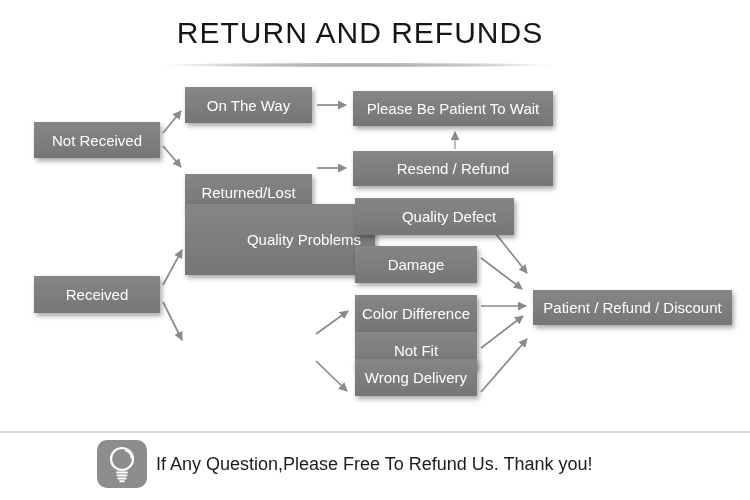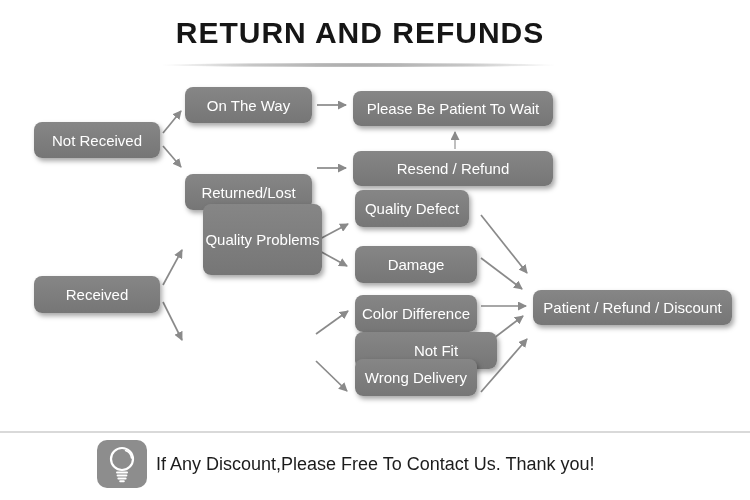--- a/index.html
+++ b/index.html
@@ -3,46 +3,46 @@
 <meta charset="utf-8">
 <style>
   html,body{margin:0;padding:0;background:#ffffff;}
   #stage{
     position:relative;width:750px;height:500px;background:#ffffff;overflow:hidden;
     font-family:"Liberation Sans","DejaVu Sans",sans-serif;
   }
   
   .title{
     position:absolute;left:0;top:16px;width:720px;text-align:center;
-    font-size:30px;font-weight:700;letter-spacing:1px;color:#161616;
+    font-size:30px;font-weight:400;letter-spacing:1px;color:#161616;
   }
   .title-divider{
     position:absolute;left:160px;top:63px;width:397px;height:4px;border-radius:50%;
     background:radial-gradient(ellipse 50% 100% at 50% 50%, #a8a8a8 0%, #c6c6c6 55%, rgba(255,255,255,0) 100%);
     filter:blur(0.6px);
   }
   
   .node{
     position:absolute;display:flex;align-items:center;justify-content:center;
     background:linear-gradient(180deg,#868686,#767676);
-    color:#ffffff;font-size:15px;border-radius:8px;text-align:center;
+    color:#ffffff;font-size:15px;border-radius:0;text-align:center;
     box-shadow:2px 3px 5px rgba(0,0,0,0.35);
   }
   .n-not-received          {left:34px;  top:122px; width:126px; height:36px;}
   .n-on-the-way            {left:185px; top:87px;  width:127px; height:36px;}
   .n-returned-lost         {left:185px; top:150px; width:127px; height:36px;margin-top:24px;}
   .n-please-wait           {left:353px; top:91px;  width:200px; height:35px;}
   .n-resend-refund         {left:353px; top:151px; width:200px; height:35px;}
   .n-received              {left:34px;  top:276px; width:126px; height:37px;}
-  .n-quality-problems      {left:203px; top:204px; width:119px; height:71px;}
+  .n-quality-problems      {left:185px; top:204px; width:142px; height:71px;padding-left:48px;}
   .n-other-problems        {left:187px; top:312px; width:125px; height:71px;}
-  .n-quality-defect        {left:355px; top:190px; width:114px; height:37px;}
+  .n-quality-defect        {left:355px; top:198px; width:130px; height:37px;padding-left:29px;}
   .n-damage                {left:355px; top:246px; width:122px; height:37px;}
   .n-color-difference      {left:355px; top:295px; width:122px; height:37px;}
-  .n-not-fit               {left:355px; top:332px; width:122px; height:37px;padding-left:20px;}
+  .n-not-fit               {left:355px; top:332px; width:122px; height:37px;}
   .n-wrong-delivery        {left:355px; top:359px; width:122px; height:37px;}
   .n-resend-refund-discount{left:533px; top:290px; width:199px; height:35px;}
   
   #edges{position:absolute;left:0;top:0;width:750px;height:500px;pointer-events:none;}
   #edges line{stroke:#8a8a8a;stroke-width:1.7;}
   #edges line.thin{stroke-width:1.1;}
   
   .footer-divider{position:absolute;left:0;top:431px;width:750px;height:2px;background:#d9d9d9;}
   .footer-icon{
     position:absolute;left:97px;top:440px;width:50px;height:48px;border-radius:10px;
@@ -104,15 +104,15 @@
   <div class="footer-icon">
     <svg width="50" height="48" viewBox="0 0 50 48" xmlns="http://www.w3.org/2000/svg">
       <circle cx="25" cy="19" r="11" fill="none" stroke="#ffffff" stroke-width="2.2"></circle>
       <path d="M28.5 10.5 a9.2 9.2 0 0 1 6 7.5" fill="none" stroke="#ffffff" stroke-width="1.5" stroke-linecap="round"></path>
       <line x1="20" y1="32.5" x2="30" y2="32.5" stroke="#ffffff" stroke-width="2" stroke-linecap="round"></line>
       <line x1="20.6" y1="35.5" x2="29.4" y2="35.5" stroke="#ffffff" stroke-width="2" stroke-linecap="round"></line>
       <line x1="21.4" y1="38.5" x2="28.6" y2="38.5" stroke="#ffffff" stroke-width="2" stroke-linecap="round"></line>
       <line x1="23.2" y1="41.3" x2="26.8" y2="41.3" stroke="#ffffff" stroke-width="2" stroke-linecap="round"></line>
     </svg>
   </div>
-  <div class="footer-text">If Any Discount,Please Free To Contact Us. Thank you!</div>
+  <div class="footer-text">If Any Question,Please Free To Refund Us. Thank you!</div>
 
 </div>
 
 </body></html>

